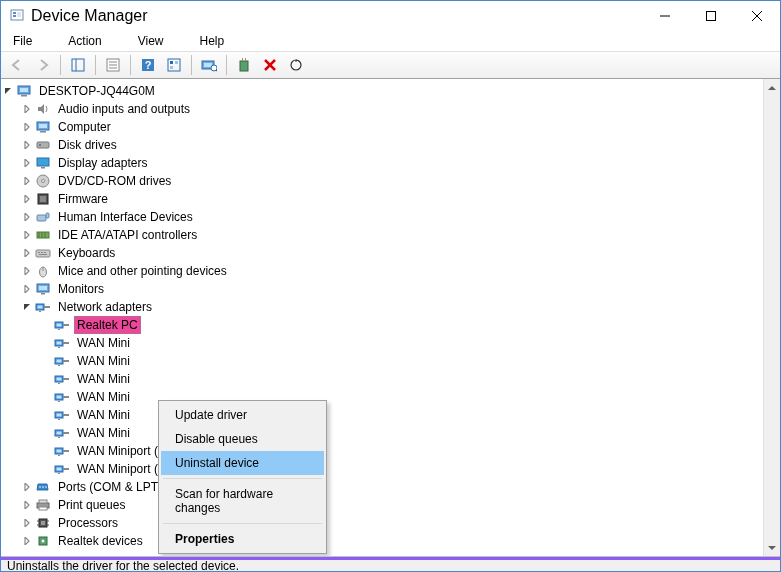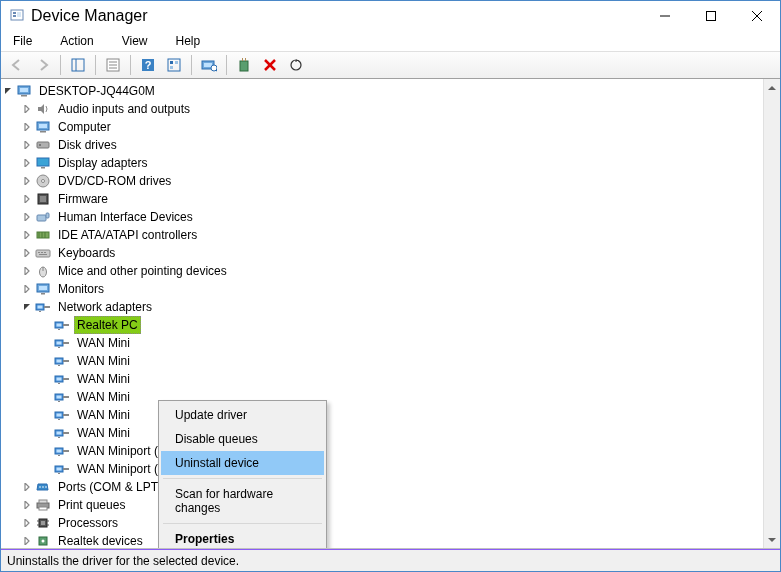--- a/index.html
+++ b/index.html
@@ -4,45 +4,45 @@
 <style>
   * { box-sizing: border-box; }
   html, body { margin:0; padding:0; font-family: "Segoe UI", Tahoma, sans-serif; font-size:12px; }
   .window { width:781px; height:572px; border:1px solid #4a87c7; background:#fff; display:flex; flex-direction:column; }
   .titlebar { height:30px; display:flex; align-items:center; padding:0 0 0 8px; background:#fff; }
   .titlebar .icon { width:16px; height:16px; margin-right:6px; }
   .titlebar .title { flex:1; font-size:16px; }
   .win-controls { display:flex; height:100%; }
   .win-btn { width:46px; display:flex; align-items:center; justify-content:center; }
   .win-btn svg { width:10px; height:10px; }
-  .menubar { height:20px; display:flex; align-items:center; padding:0 4px; gap:12px; }
+  .menubar { height:20px; display:flex; align-items:center; padding:0 4px; gap:20px; }
   .menuitem { padding:2px 8px; }
   .toolbar { height:28px; border-top:1px solid #e0e0e0; border-bottom:1px solid #a0a0a0; background:linear-gradient(#fdfdfd,#f0f0f0); display:flex; align-items:center; padding:0 4px; gap:2px; }
   .tool-btn { width:24px; height:22px; display:flex; align-items:center; justify-content:center; border:1px solid transparent; border-radius:2px; }
   .tool-btn.disabled { opacity:0.5; }
   .tool-sep { width:1px; height:20px; background:#c0c0c0; margin:0 3px; }
   .content { flex:1; position:relative; overflow:hidden; border-bottom:1px solid #c0c0c0; }
   .tree-container { position:absolute; inset:0; overflow:auto; padding:3px 2px 3px 0; }
   .tree { list-style:none; margin:0; padding:0; }
   .tree ul { list-style:none; margin:0; padding-left:19px; }
   .tree li { white-space:nowrap; }
   .node { display:flex; align-items:center; height:18px; }
   .twisty { width:14px; height:14px; display:flex; align-items:center; justify-content:center; margin-right:1px; }
   .twisty svg { width:8px; height:8px; }
   .spacer { width:15px; display:inline-block; }
   .dev-icon { width:16px; height:16px; margin-right:4px; display:inline-flex; align-items:center; justify-content:center; }
   .dev-icon svg { width:16px; height:16px; }
   .label { padding:1px 2px; border:1px solid transparent; }
-  .node.sel-blur .label { background:#84cc16; border:1px dotted #888; }
+  .node.sel-blur .label { background:#ec4899; border:1px dotted #888; }
   .context-menu { position:absolute; left:157px; top:321px; width:169px; background:#f0f0f0; border:1px solid #a0a0a0; box-shadow:3px 3px 4px rgba(0,0,0,0.2); padding:2px; z-index:10; }
   .cm-item { padding:5px 14px; }
   .cm-item:hover, .cm-item.hovered { background:#91c9f7; }
   .cm-sep { height:1px; background:#d7d7d7; margin:3px 2px; }
   .cm-item.bold { font-weight:bold; }
-  .statusbar { height:22px; border-top:1px solid #8b5cf6; display:flex; align-items:center; padding:0 6px; background:#f0f0f0; }
+  .statusbar { height:14px; border-top:3px solid #8b5cf6; display:flex; align-items:center; padding:0 6px; background:#f0f0f0; }
   .scrollbar-v { position:absolute; right:0; top:0; bottom:0; width:17px; background:#f0f0f0; border-left:1px solid #e0e0e0; }
   .scroll-arrow { height:17px; display:flex; align-items:center; justify-content:center; }
   .scroll-arrow svg { width:8px; height:8px; fill:#606060; }
 </style>
 </head>
 <body>
 
 <div class="window">
 
   <div class="titlebar">

